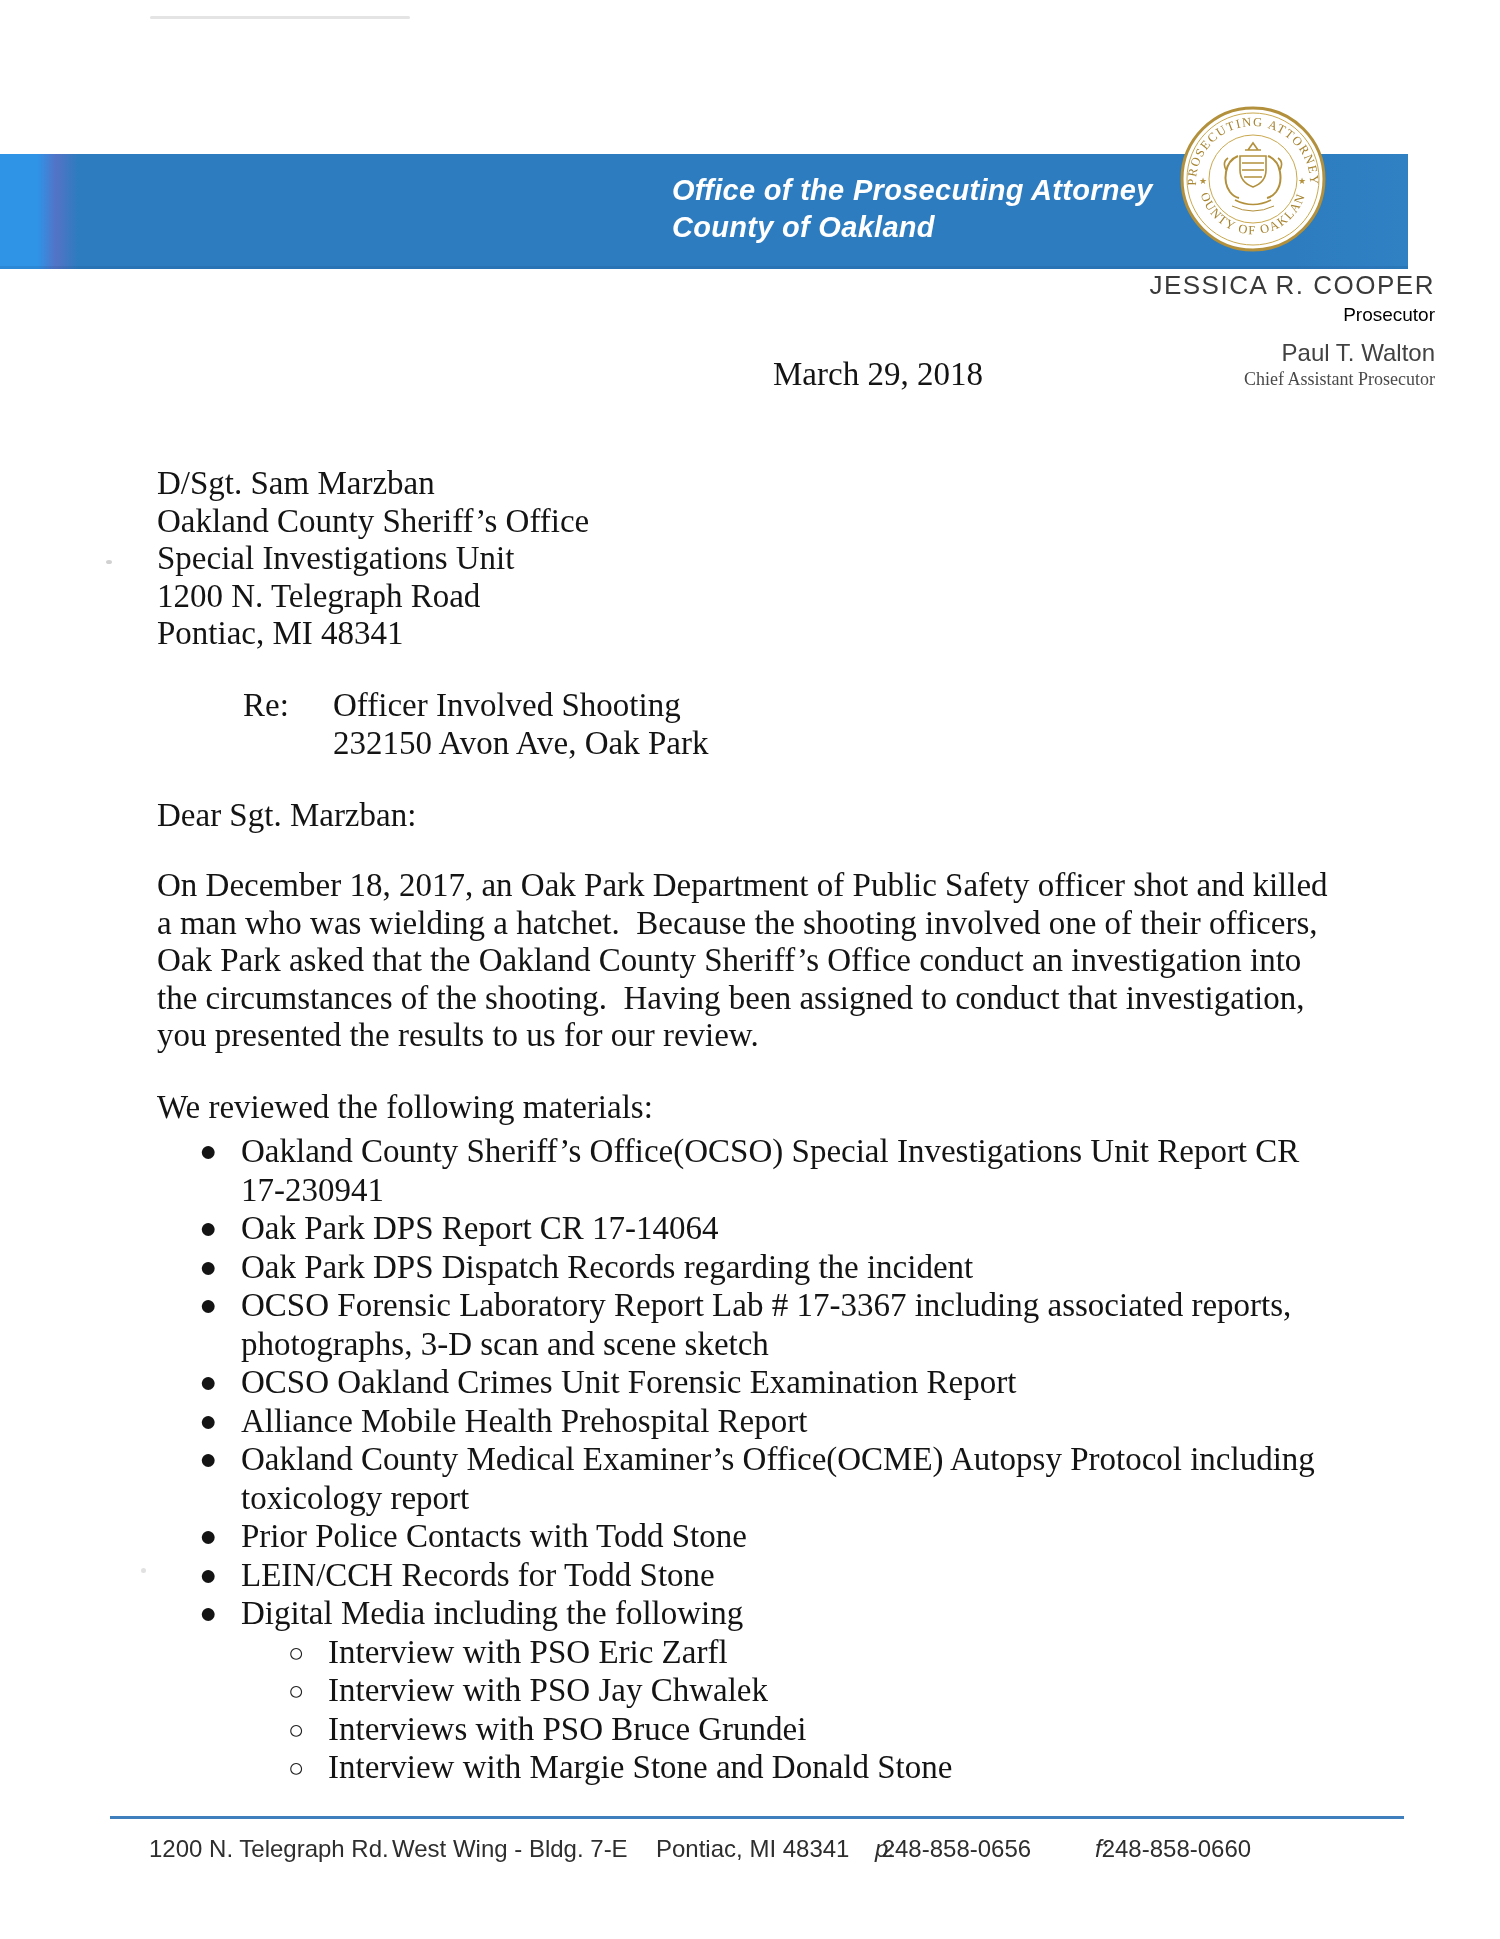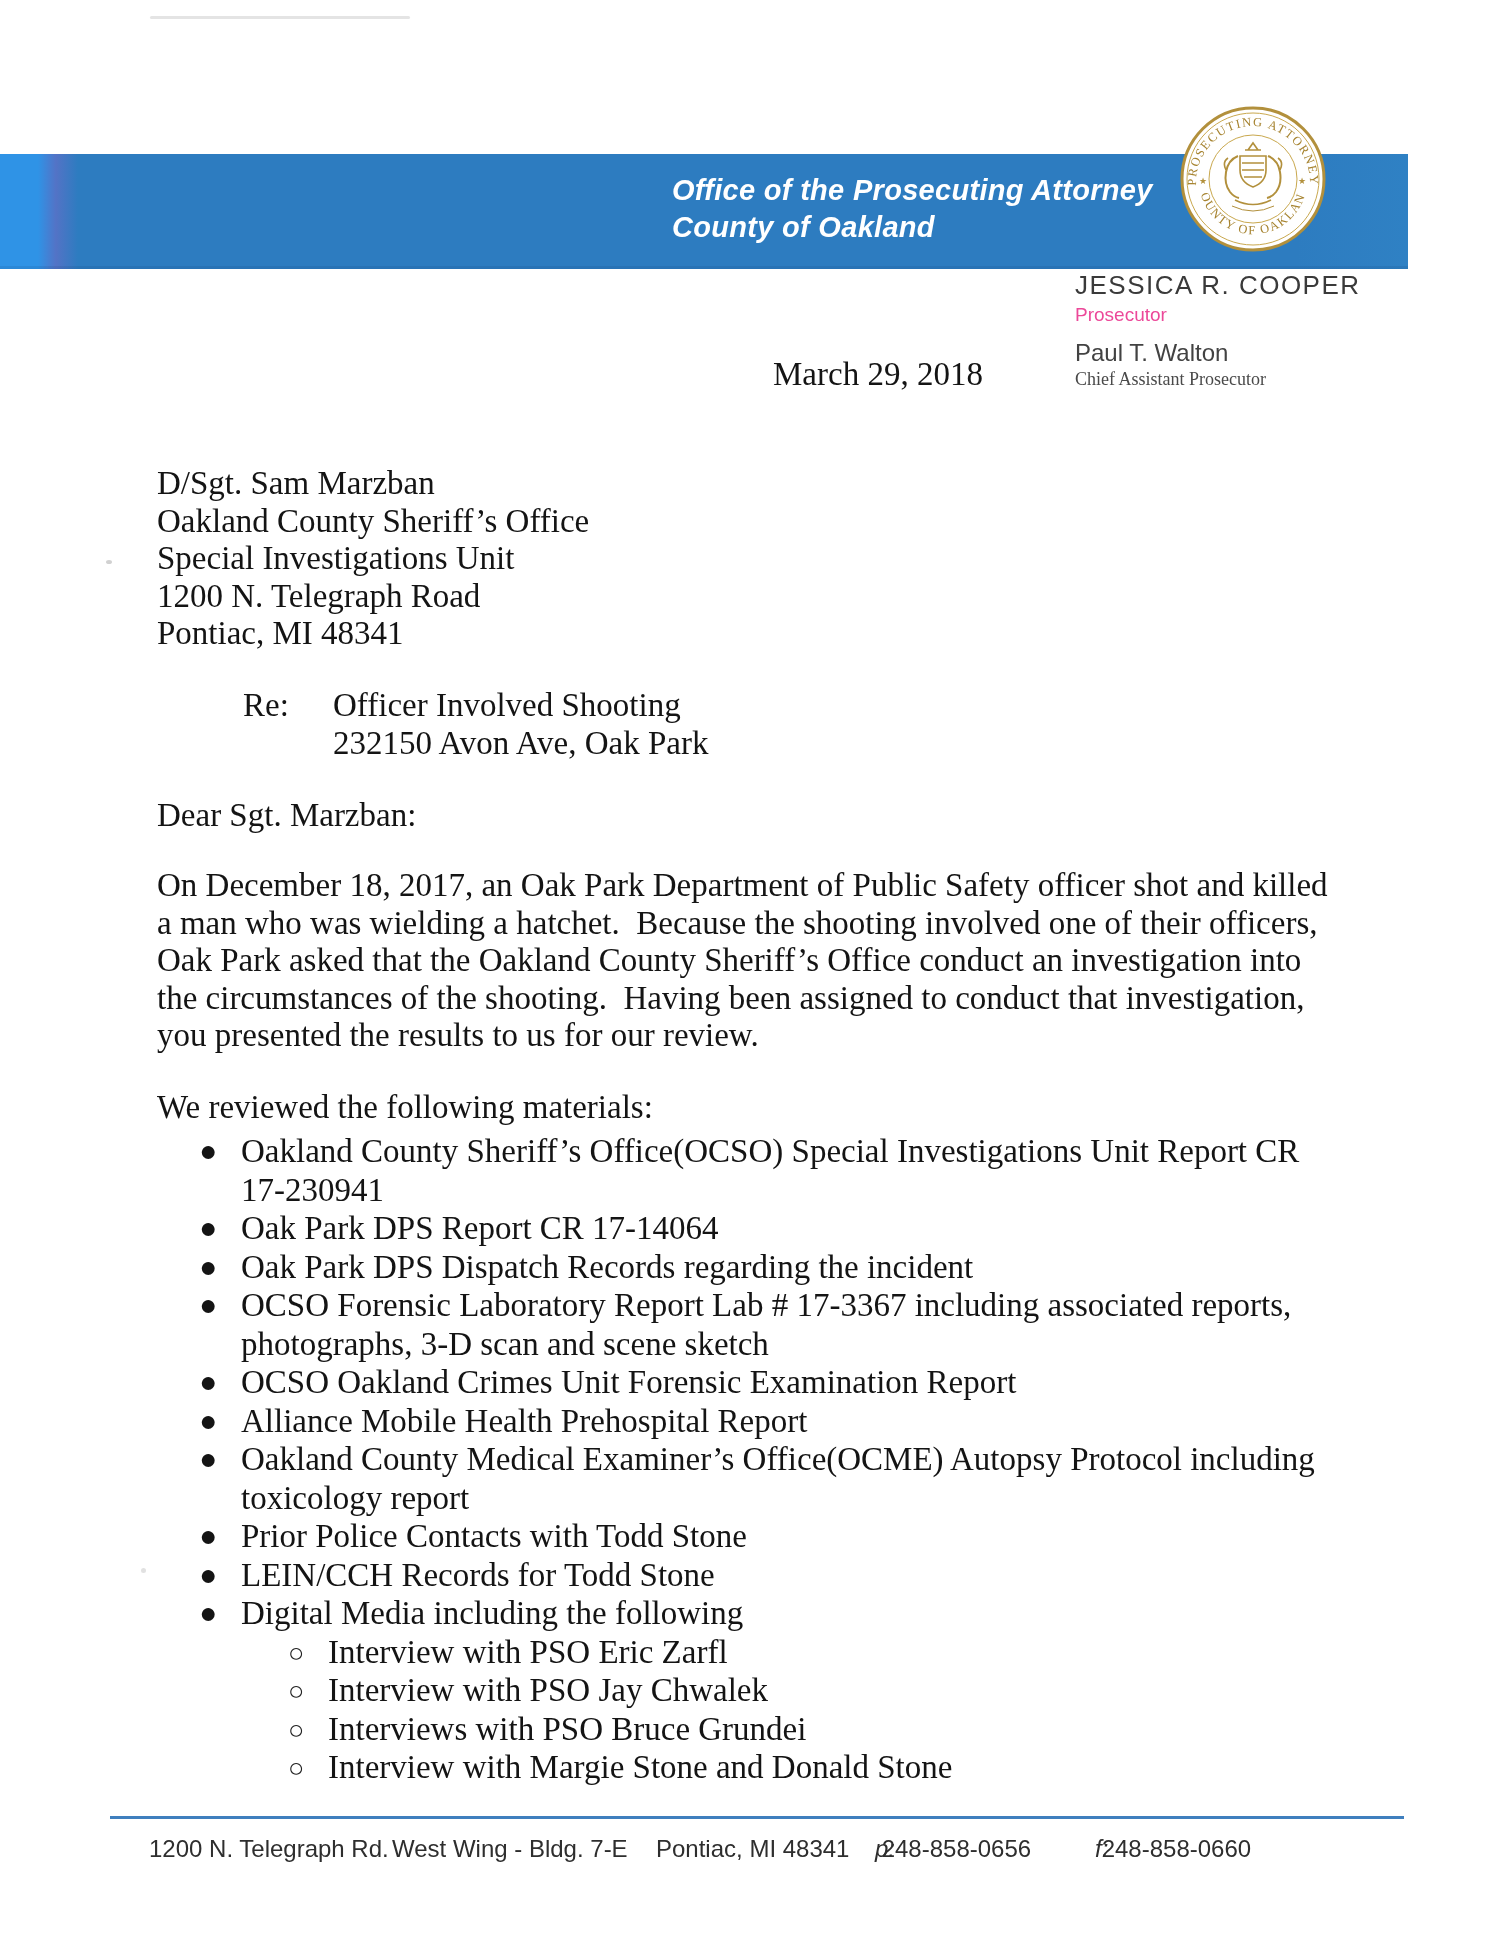--- a/index.html
+++ b/index.html
@@ -19,25 +19,25 @@
   .banner-text{
     position:absolute; left:672px; top:18px;
     font-family:"Liberation Sans", sans-serif;
     font-style:italic; font-weight:bold; font-size:29px; line-height:37px;
     color:#ffffff; letter-spacing:0.3px; white-space:nowrap;
   }
   
   .seal{position:absolute; left:1178px; top:104px; width:150px; height:150px;}
   
   .officials{
-    position:absolute; left:1075px; top:270px; width:360px; text-align:left;
+    position:absolute; left:1075px; top:270px; width:360px; text-align:right;
     font-family:"Liberation Sans", sans-serif; color:#3d3d3d;
   }
   .official-name-1{font-size:26px; letter-spacing:1.5px; color:#3a3a3a; white-space:nowrap;}
-  .official-title-1{font-size:19px; color:#ec4899; margin-top:3px;}
+  .official-title-1{font-size:19px; color:#000000; margin-top:3px;}
   .official-name-2{font-size:24px; color:#424242; margin-top:13px; white-space:nowrap;}
   .official-title-2{font-size:18px; color:#4a4a4a; margin-top:2px;font-family:Liberation Serif, serif;}
   
   .date{position:absolute; left:773px; top:356px; font-size:33px; white-space:pre;}
   .recipient{position:absolute; left:157px; top:465px; font-size:33px; line-height:37.5px; white-space:pre;}
   .re-block{position:absolute; left:243px; top:687px; font-size:33px; line-height:37.5px;}
   .re-label{position:absolute; left:0; top:0;}
   .re-text{position:absolute; left:90px; top:0; white-space:pre;}
   .salutation{position:absolute; left:157px; top:797px; font-size:33px; white-space:pre;text-align:right;}
   .paragraph{position:absolute; left:157px; top:867px; font-size:33px; line-height:37.5px; white-space:pre;}

